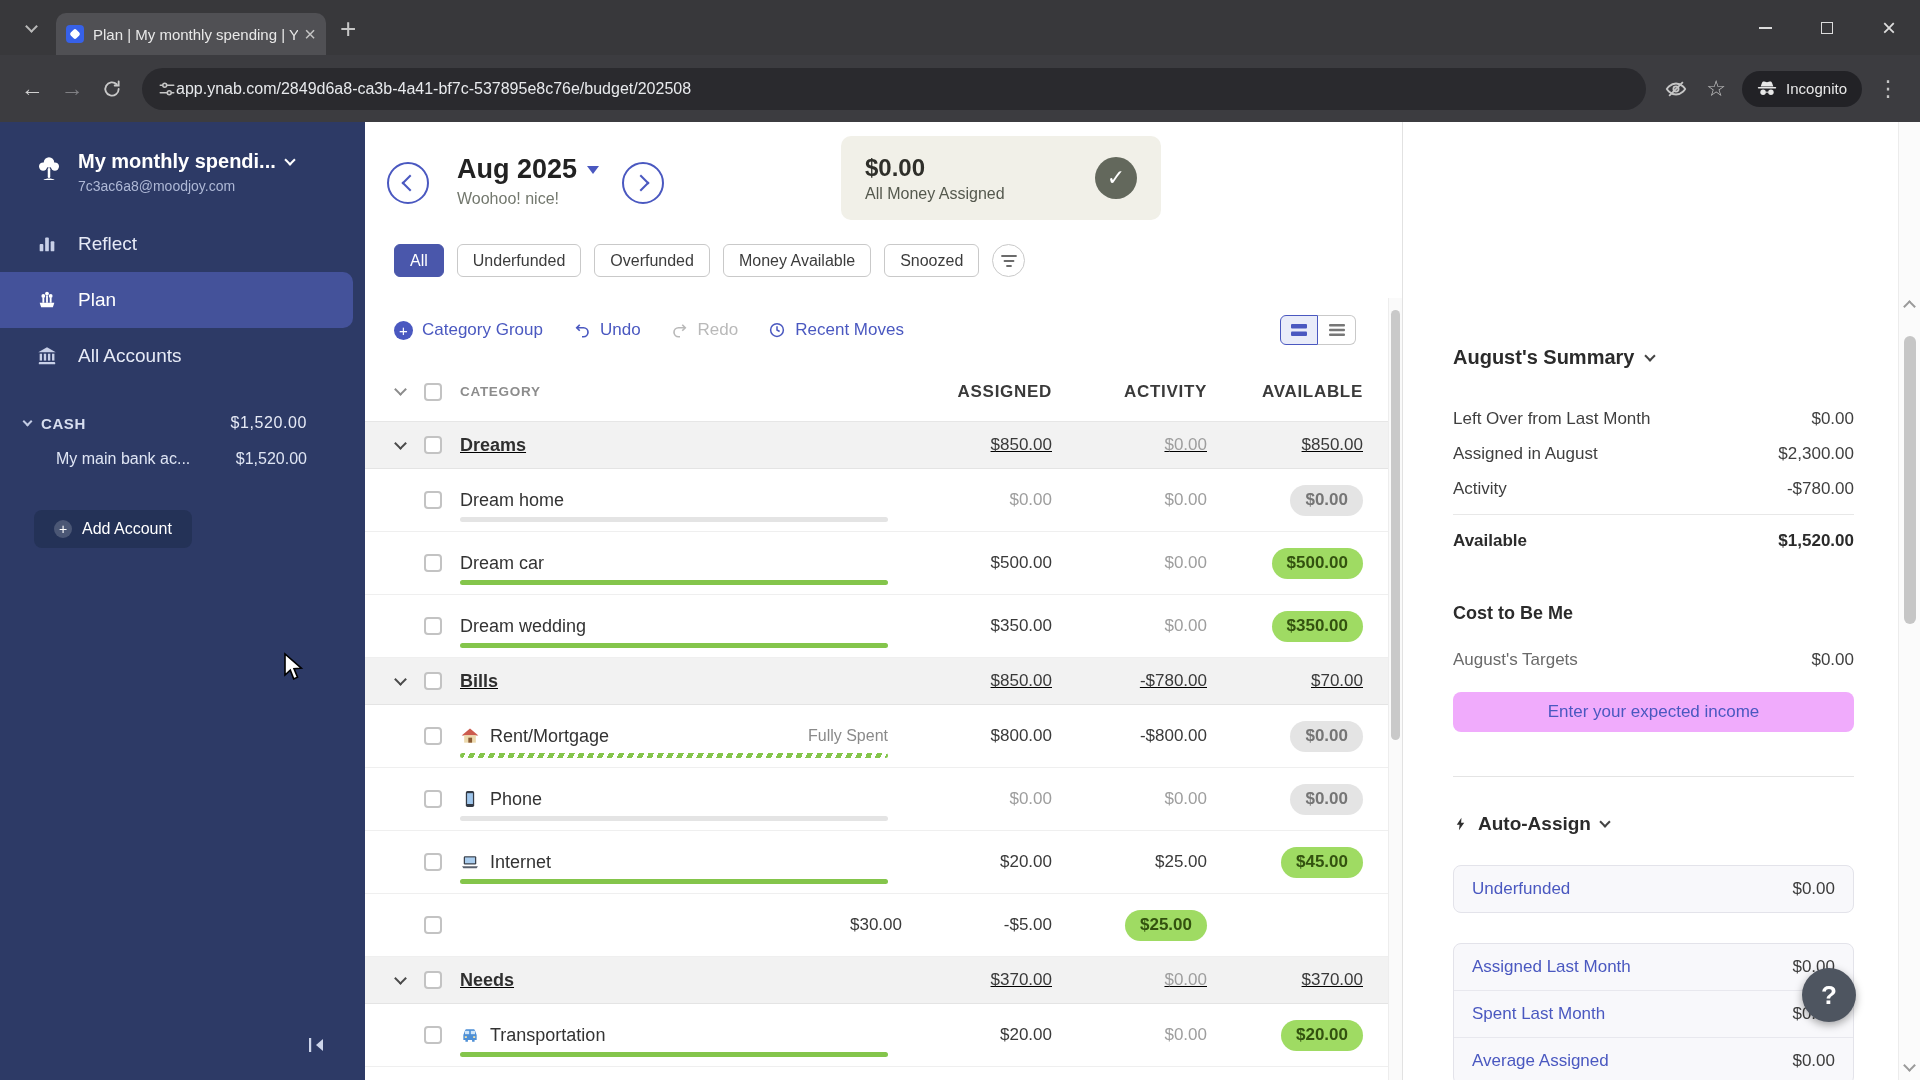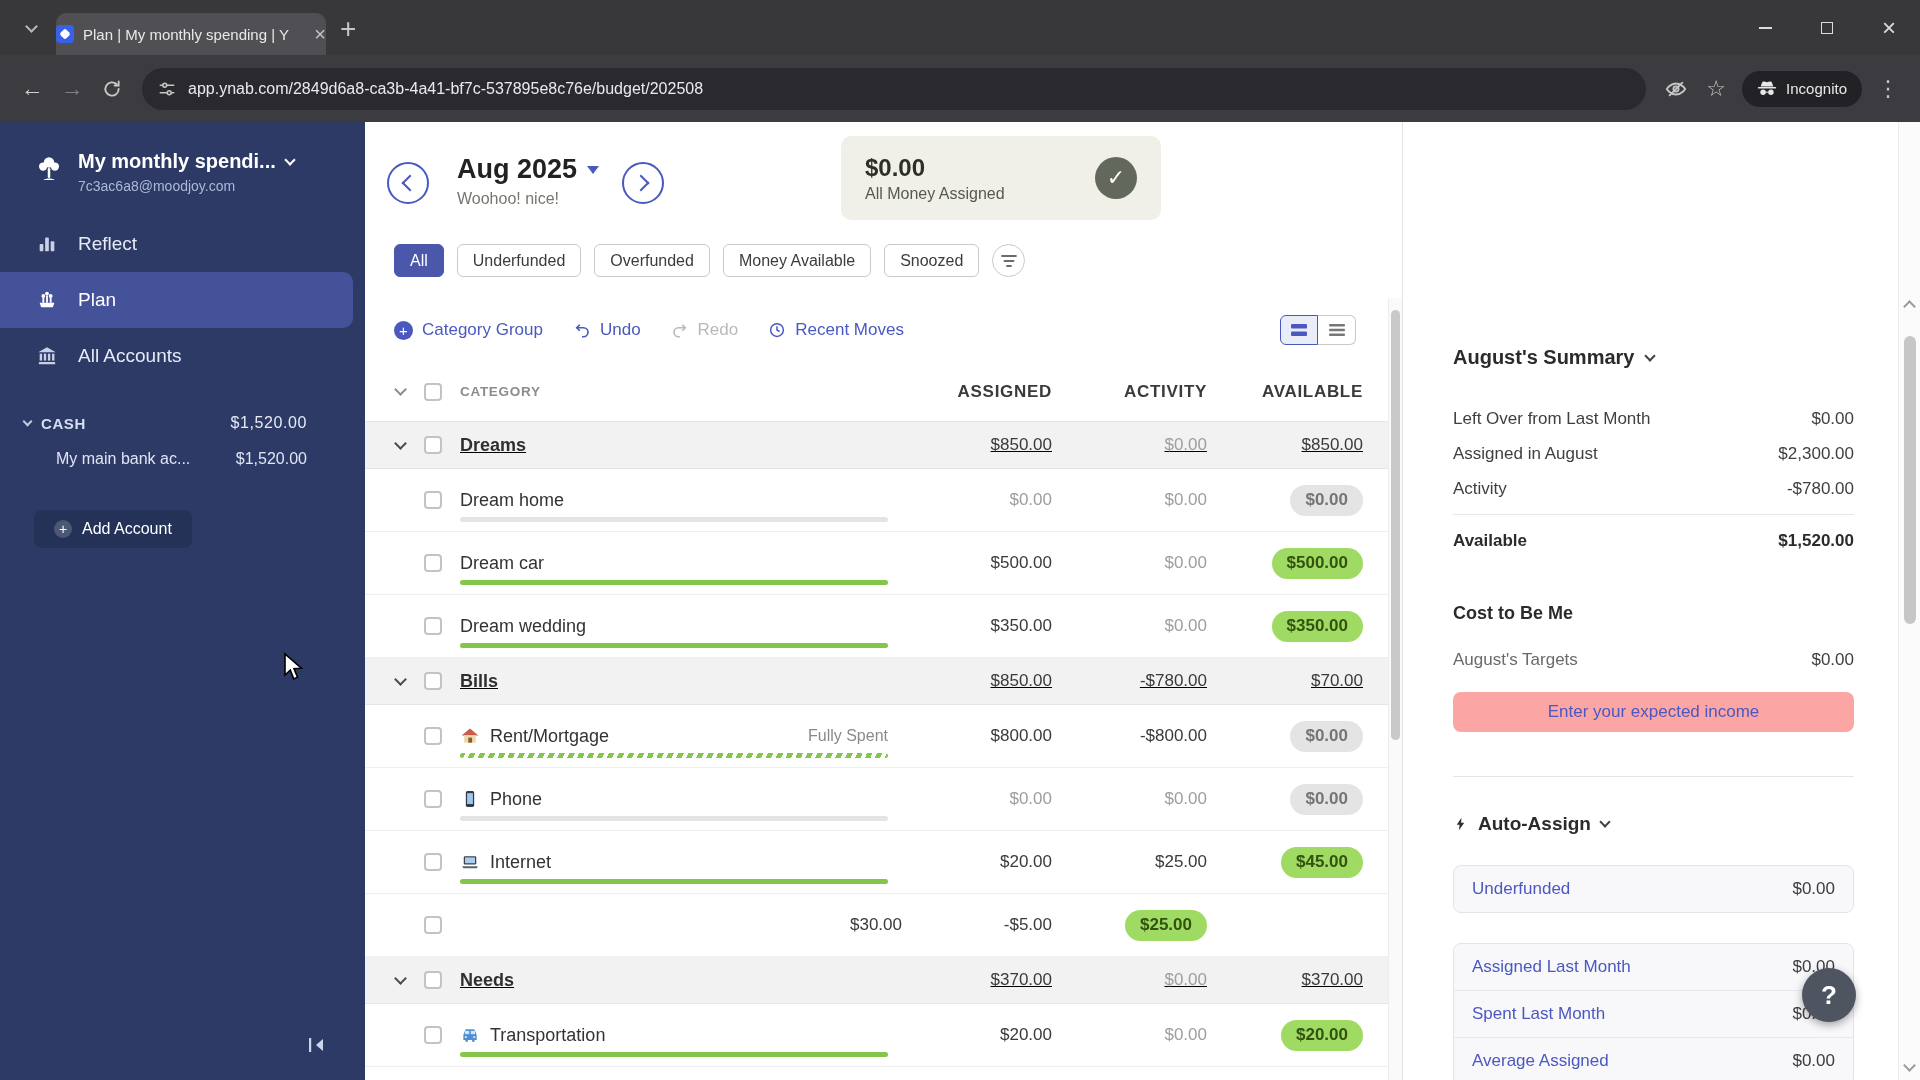--- a/index.html
+++ b/index.html
@@ -2,36 +2,36 @@
 <html><head>
 <meta charset="utf-8">
 <style>
   * { box-sizing: border-box; margin: 0; padding: 0; }
   html,body { width:1920px; height:1080px; overflow:hidden; font-family:"Liberation Sans", sans-serif; background:#fff; }
   .screen { position:relative; width:1920px; height:1080px; overflow:hidden; }
 
   
   .tabstrip { height:55px; background:#38383b; display:flex; align-items:flex-end; }
   .tab-search-btn { width:34px; height:34px; margin:0 8px 10px 14px; display:flex; align-items:center; justify-content:center; color:#b9b9b9; border-radius:50%; }
-  .tab { width:270px; height:42px; background:#505054; border-radius:10px 10px 0 0; display:flex; align-items:center; padding:0 0; overflow:hidden; }
+  .tab { width:270px; height:42px; background:#505054; border-radius:10px 10px 0 0; display:flex; align-items:center; padding:0 10px; overflow:hidden; }
   .favicon { width:18px; height:18px; border-radius:4px; background:#3761e8; flex-shrink:0; position:relative; }
   .favicon::after { content:""; position:absolute; left:5px; top:5px; width:8px; height:8px; background:#fff; border-radius:2px; transform:rotate(45deg); }
   .tab-title { color:#e8e8e8; font-size:15px; margin-left:9px; white-space:nowrap; overflow:hidden; flex:1; }
   .tab-close { color:#c4c4c4; font-size:20px; margin-left:6px; flex-shrink:0; line-height:1; }
   .newtab { color:#c6c6c6; font-size:28px; margin:0 0 12px 14px; line-height:1; }
   .win-controls { margin-left:auto; display:flex; height:55px; align-self:flex-start; }
   .win-btn { width:62px; height:55px; display:flex; align-items:center; justify-content:center; color:#dcdcdc; font-size:24px; }
   .min-glyph { width:13px; border-bottom:2px solid #dcdcdc; display:inline-block; }
   .max-glyph { width:12px; height:12px; border:1.6px solid #dcdcdc; display:inline-block; }
 
   .toolbar { height:67px; background:#3c3c40; display:flex; align-items:center; padding:0 12px; }
   .nav-btn { width:40px; height:40px; display:flex; align-items:center; justify-content:center; font-size:23px; color:#d0d0d0; border-radius:50%; flex-shrink:0; }
   .nav-btn.disabled { color:#808084; }
   .url-bar { flex:1; height:42px; background:#2a2a2e; border-radius:21px; display:flex; align-items:center; padding:0 16px; margin:0 10px; }
-  .url-text { color:#e8eaed; font-size:16px; margin-left:12px; white-space:nowrap; overflow:hidden; }
+  .url-text { color:#e8eaed; font-size:16px; margin-left:0; white-space:nowrap; overflow:hidden; }
   .tb-icon { width:40px; height:40px; display:flex; align-items:center; justify-content:center; color:#c6c6c6; font-size:22px; flex-shrink:0; }
   .incog-badge { height:36px; background:#222226; border-radius:18px; display:flex; align-items:center; gap:9px; padding:0 15px; margin:0 6px; color:#e8e8e8; font-size:15px; flex-shrink:0; }
 
   
   .app { position:absolute; top:122px; left:0; right:0; bottom:0; display:flex;justify-content:space-between; }
 
   
   .sidebar { width:365px; flex-shrink:0; background:#2d3a66; color:#fff; position:relative; }
   .budget-switcher { display:flex; align-items:flex-start; gap:14px; padding:28px 20px 0 34px; }
   .logo { flex-shrink:0; margin-top:3px; }
@@ -113,21 +113,21 @@
   .ins-title-row { display:flex; align-items:center; gap:12px; }
   .ins-title { font-size:20px; font-weight:bold; color:#2b2b2b; }
   .ins-title.sm { font-size:19px; }
   #summary-rows { margin-top:40px; }
   .ins-row { display:flex; justify-content:space-between; font-size:17px; color:#3f3f3f; margin-bottom:15px; }
   .ins-row.avail-row { border-top:1px solid #e8e8e8; padding-top:16px; margin-top:14px; }
   .bold { font-weight:bold; color:#2b2b2b; }
   .gray { color:#6a6a6a; }
   .ins-subtitle { font-size:18px; font-weight:bold; color:#2b2b2b; margin-top:52px; }
   .ins-row.targets { margin-top:26px; }
-  .income-btn { display:block; width:100%; height:40px; margin-top:22px; background:#fca5a5; color:#4a58c0; border:none; border-radius:8px; font-size:17px; font-family:inherit; }
+  .income-btn { display:block; width:100%; height:40px; margin-top:22px; background:#f0abfc; color:#4a58c0; border:none; border-radius:8px; font-size:17px; font-family:inherit; }
   .ins-divider { border-top:1px solid #e4e4e4; margin-top:44px; }
   .ins-title-row.auto { margin-top:36px; gap:10px; }
   .box { margin-top:30px; border:1px solid #e3e3ea; background:#f8f8fb; border-radius:8px; overflow:hidden; }
   .box-row { display:flex; justify-content:space-between; padding:13px 18px; font-size:17px; }
   .box-row + .box-row { border-top:1px solid #e8e8ee; }
   .box-label { color:#4a58c0; }
   .box-value { color:#3c3c3c; }
 
   
   .page-scrollbar { width:22px; flex-shrink:0; background:#fbfbfb; border-left:1px solid #ececec; position:relative; }

